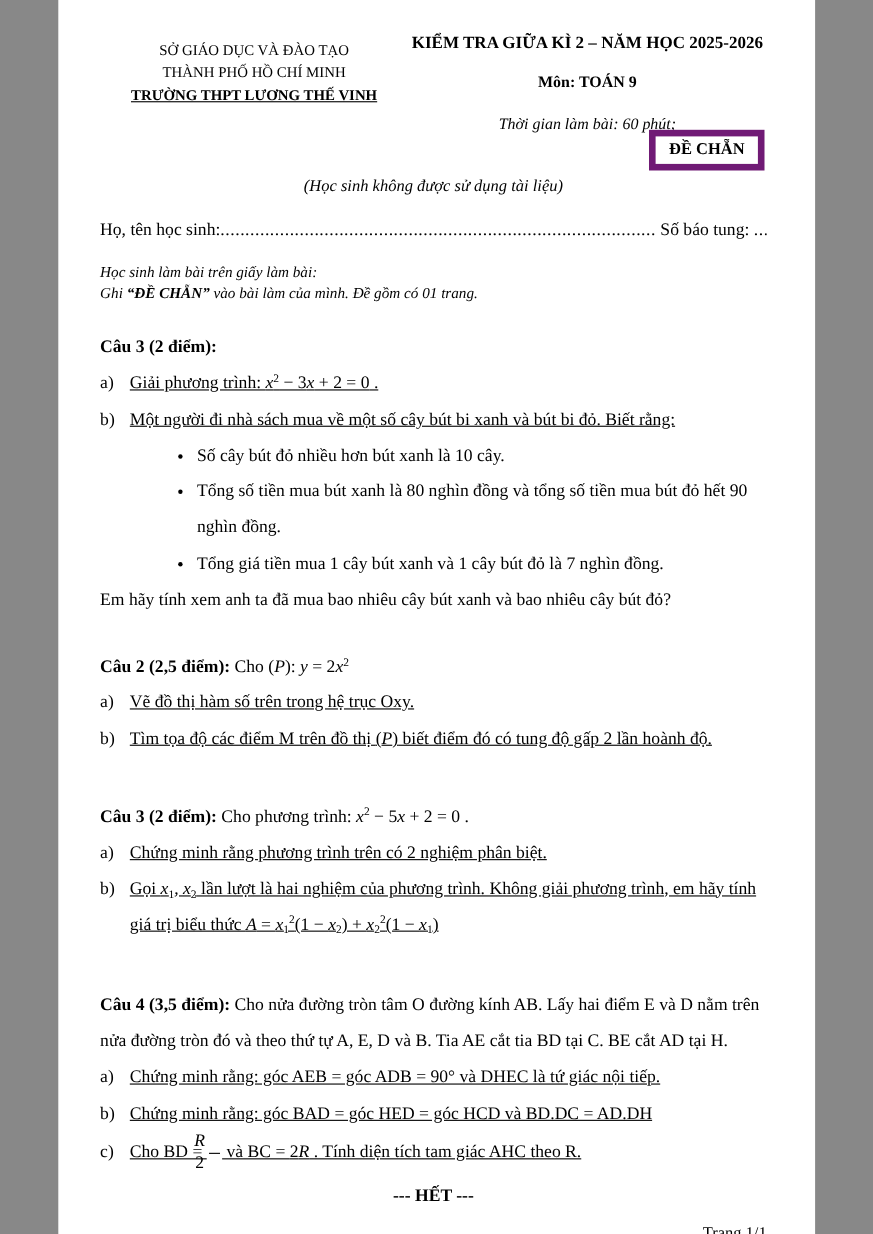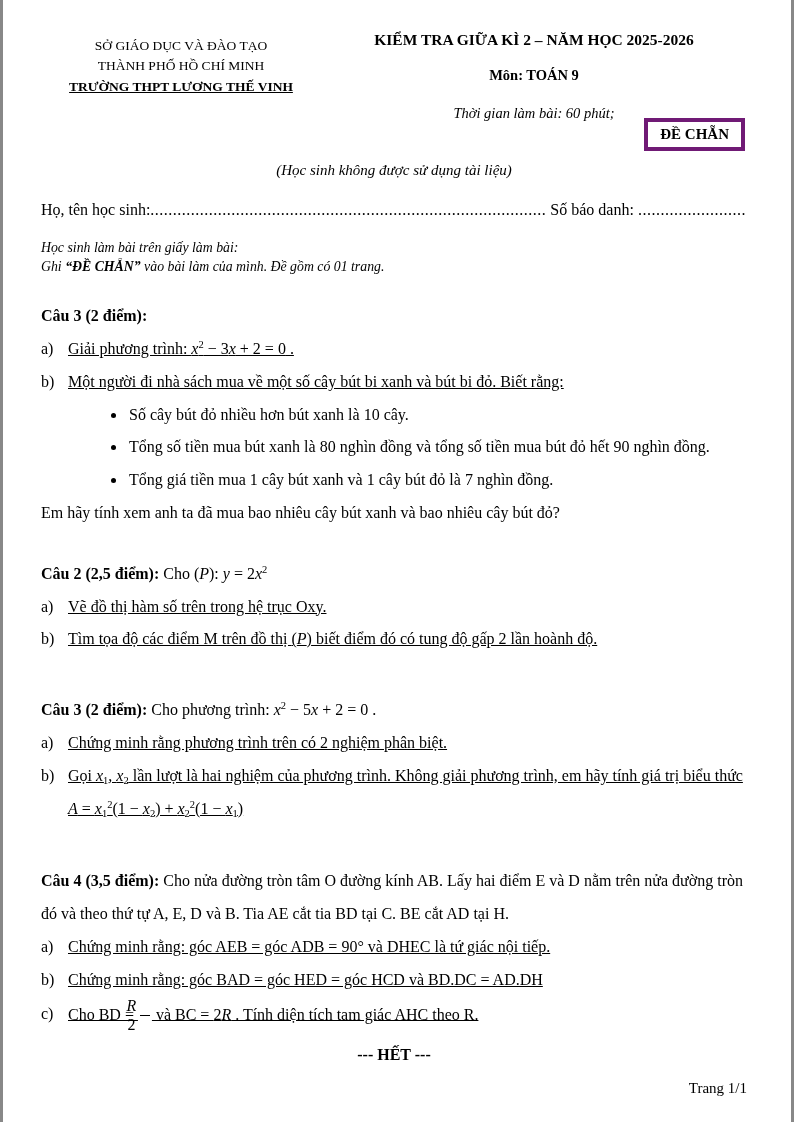--- a/index.html
+++ b/index.html
@@ -1,38 +1,38 @@
 <!DOCTYPE html>
 <html><head>
 <meta charset="utf-8">
 <style>
   html,body{margin:0;padding:0;background:#888;}
   .page{
     position:relative;
-    width:788px;height:1122px;
+    width:688px;height:1122px;
     margin:0 auto;
     background:#ffffff;
     color:#000;
     font-family:"Liberation Serif","DejaVu Serif",serif;
     font-size:16px;
     box-sizing:border-box;
     padding:30px 44px 0 38px;
     overflow:hidden;
   }
   
   .hdr{display:flex;align-items:flex-start;}
   .hdr-left{width:280px;text-align:center;font-size:13.5px;line-height:1.5;padding-top:6px;}
   .hdr-left .school{font-weight:bold;text-decoration:underline;}
   .hdr-right{flex:1;text-align:center;}
   .exam-title{font-weight:bold;font-size:15.5px;line-height:1.35;}
   .exam-subject{font-weight:bold;font-size:14.5px;margin-top:16px;}
   .exam-duration{font-style:italic;font-size:14.5px;margin-top:21px;}
   .variant-badge{
     position:absolute;top:118px;right:46px;
-    border:4px solid #701a75;font-weight:bold;font-size:15px;
+    border:6px solid #701a75;font-weight:bold;font-size:15px;
     padding:4px 12px;background:#fff;
   }
   
   .notice{text-align:center;font-style:italic;font-size:15px;margin:40px 0 0 0;}
   .student-line{margin:22px 0 0 0;font-size:16px;white-space:nowrap;overflow:hidden;}
   .dots{letter-spacing:0.5px;}
   .instructions{text-align:left;font-style:italic;font-size:13.8px;line-height:1.35;margin-top:20px;}
   .instructions b{font-weight:bold;}
   
   .q{margin-top:24px;}
@@ -72,21 +72,21 @@
       <div class="exam-title">KIỂM TRA GIỮA KÌ 2 – NĂM HỌC 2025-2026</div>
       <div class="exam-subject">Môn: TOÁN 9</div>
       <div class="exam-duration">Thời gian làm bài: 60 phút;</div>
     </div>
   </div>
 
   <div class="variant-badge">ĐỀ CHẴN</div>
 
   <p class="notice">(Học sinh không được sử dụng tài liệu)</p>
 
-  <p class="student-line"><span>Họ, tên học sinh:</span><span class="dots">........................................................................................</span><span> Số báo danh: </span><span class="dots">............................</span></p>
+  <p class="student-line"><span>Họ, tên học sinh:</span><span class="dots">........................................................................................</span><span> Số báo tung: </span><span class="dots">............................</span></p>
 
   <div class="instructions">
     <div>Học sinh làm bài trên giấy làm bài:</div>
     <div><span>Ghi </span><b>“ĐỀ CHẴN”</b><span> vào bài làm của mình. Đề gồm có 01 trang.</span></div>
   </div>
 
   <div class="q">
     <p class="q-heading-line"><span class="q-head">Câu 3 (2 điểm):</span></p>
     <p class="q-item"><span class="lbl">a)</span><span>Giải phương trình: </span><span class="math"><span class="mi">x</span><sup>2</sup><span> − 3</span><span class="mi">x</span><span> + 2 = 0</span></span><span> .</span></p>
     <p class="q-item"><span class="lbl">b)</span><span>Một người đi nhà sách mua về một số cây bút bi xanh và bút bi đỏ. Biết rằng:</span></p>

